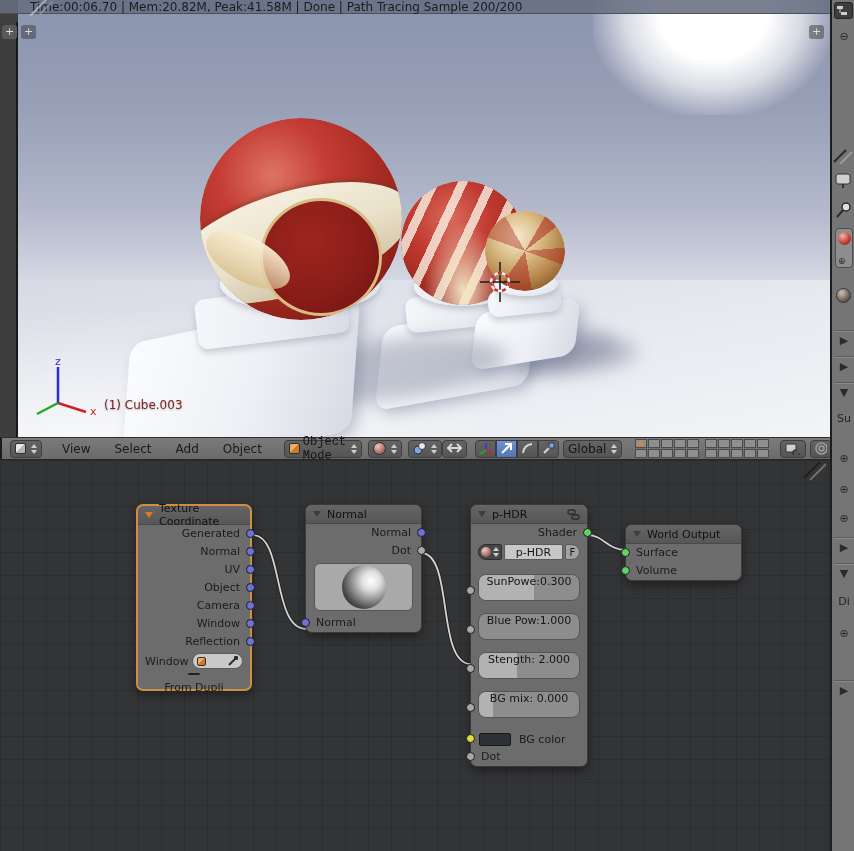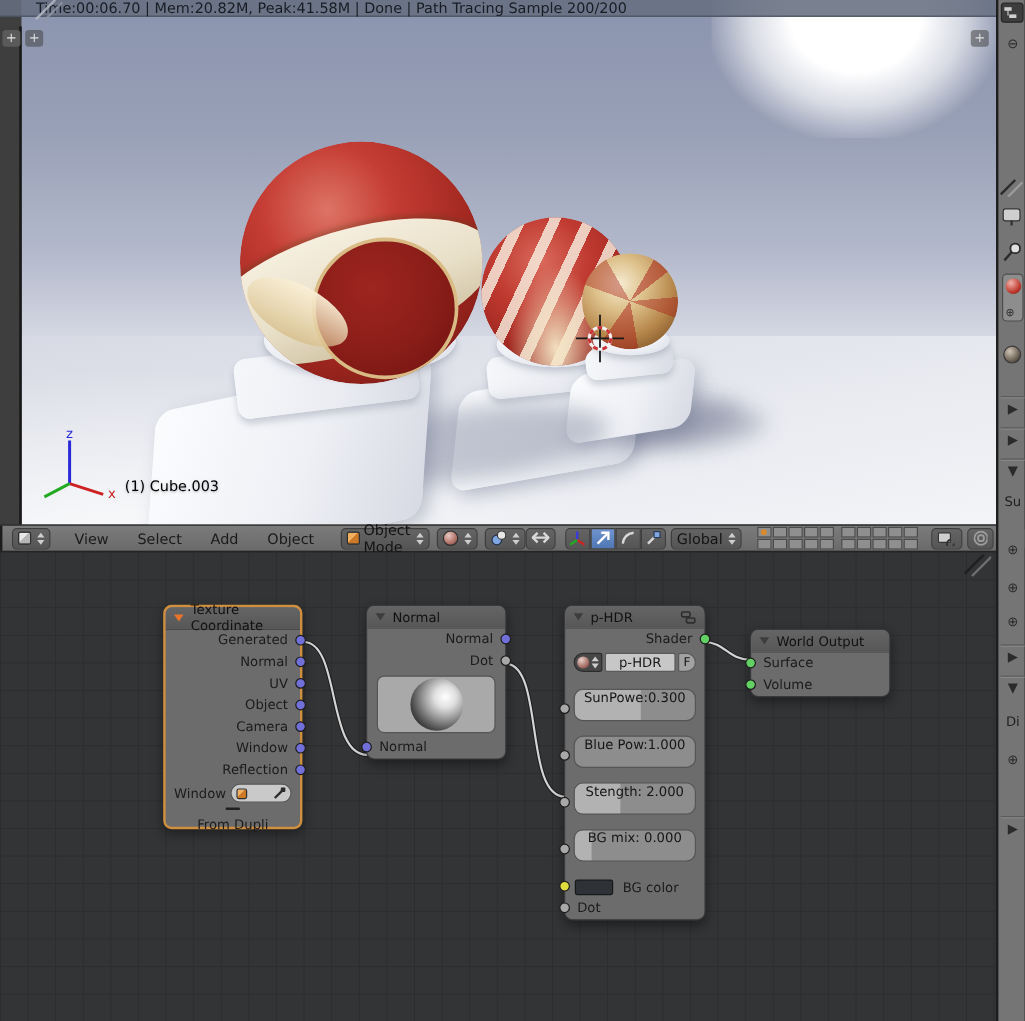--- a/index.html
+++ b/index.html
@@ -51,21 +51,21 @@
   .ball3-base { position:absolute; inset:0; border-radius:50%;
     background:radial-gradient(circle at 40% 32%, #f5ead0 0%, #ddc08a 30%, #b5854a 62%, #744a20 92%); }
   .ball3-marble { position:absolute; inset:0; border-radius:50%; opacity:.55;
     background:conic-gradient(from 30deg, rgba(165,25,20,.9) 0 22deg, transparent 22deg 55deg,
       rgba(165,25,20,.75) 55deg 80deg, transparent 80deg 140deg, rgba(165,25,20,.85) 140deg 185deg,
       transparent 185deg 260deg, rgba(165,25,20,.7) 260deg 300deg, transparent 300deg 360deg); }
   
   #cursor3d { position:absolute; }
   
   #axis-gizmo { position:absolute; left:10px; top:355px; }
-  #object-label { position:absolute; left:86px; top:398px; color:#000000; font-size:12px; text-shadow:0 1px 2px rgba(0,0,0,.3); }
+  #object-label { position:absolute; left:86px; top:398px; color:#7f1d1d; font-size:12px; text-shadow:0 1px 2px rgba(0,0,0,.3); }
   .plus-btn { position:absolute; width:15px; height:14px; border-radius:3px; background:rgba(70,70,70,.55);
     color:#ddd; font-size:11px; line-height:13px; text-align:center; }
   
   #header-bar { position:absolute; left:0; top:0; width:830px; height:14px;
     background:rgba(103,112,129,.88); border-bottom:1px solid #4a505e;
     display:flex; align-items:center; color:#181c24; }
   #header-bar .txt { margin-left:30px; font-size:12px; }
   .diag { opacity:.8; }
   
   #left-strip { position:absolute; left:0; top:22px; width:18px; height:415px; background:#3e3e3e; border-right:2px solid #191919; }
@@ -242,21 +242,21 @@
         </span>
     </div>
     <div class="seg" style="margin-left:8px;">
       <span class="menu-item">View</span>
       <span class="menu-item">Select</span>
       <span class="menu-item">Add</span>
       <span class="menu-item">Object</span>
     </div>
     <div class="tb-btn" style="margin-left:10px;width:112px;">
       <span class="cube-glyph cube-orange"></span>
-      <span class="tb-label" style="flex:1;">Object Mode</span>
+      <span class="tb-label" style="flex:1;font-family:Liberation Mono, monospace;">Object Mode</span>
       <span class="updown">
           <i class="u"></i>
           <i class="d"></i>
         </span>
     </div>
     <div class="tb-btn" style="margin-left:6px;">
       <span class="sphere-glyph"></span>
       <span class="updown">
           <i class="u"></i>
           <i class="d"></i>

